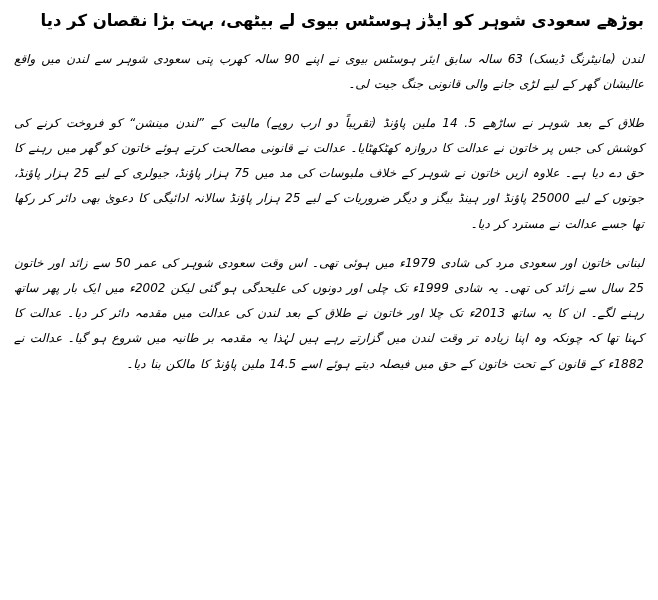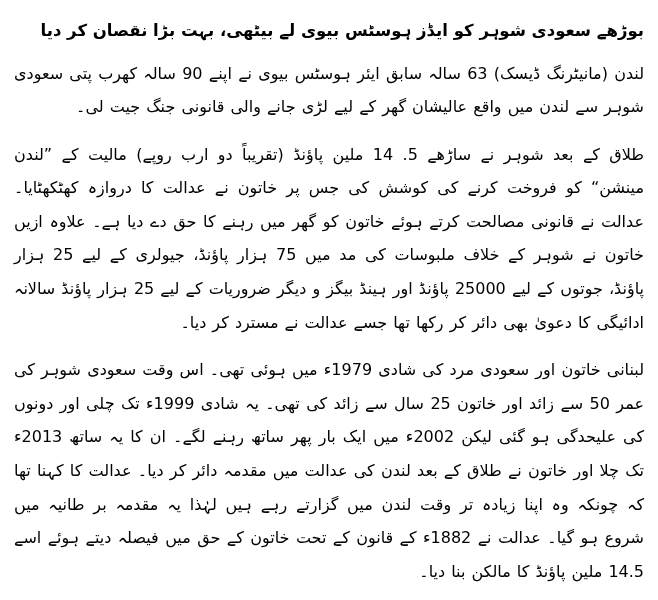--- a/index.html
+++ b/index.html
@@ -19,28 +19,29 @@
     width: 658px;
     padding: 6px 14px 0 14px;
     direction: rtl;
     text-align: justify;
     text-align-last: right;
   }
   .headline {
     font-size: 16.5px;
     font-weight: bold;
     line-height: 1.85;
-    margin: 10px 0 10px 0;
+    margin: 0 0 10px 0;
     letter-spacing: 0;
   }
   .para {
-    font-size: 16px;
+    font-size: 12px;
     line-height: 2.1;
     margin: 0 0 14px 0;
     word-spacing: 1px;
+    font-style: italic;
   }
   .para.last {
     margin-bottom: 4px;
   }
 </style>
 </head>
 <body>
 
 <div class="article">
   <div class="headline">بوڑھے سعودی شوہر کو ایڈز ہوسٹس بیوی لے بیٹھی، بہت بڑا نقصان کر دیا</div>

